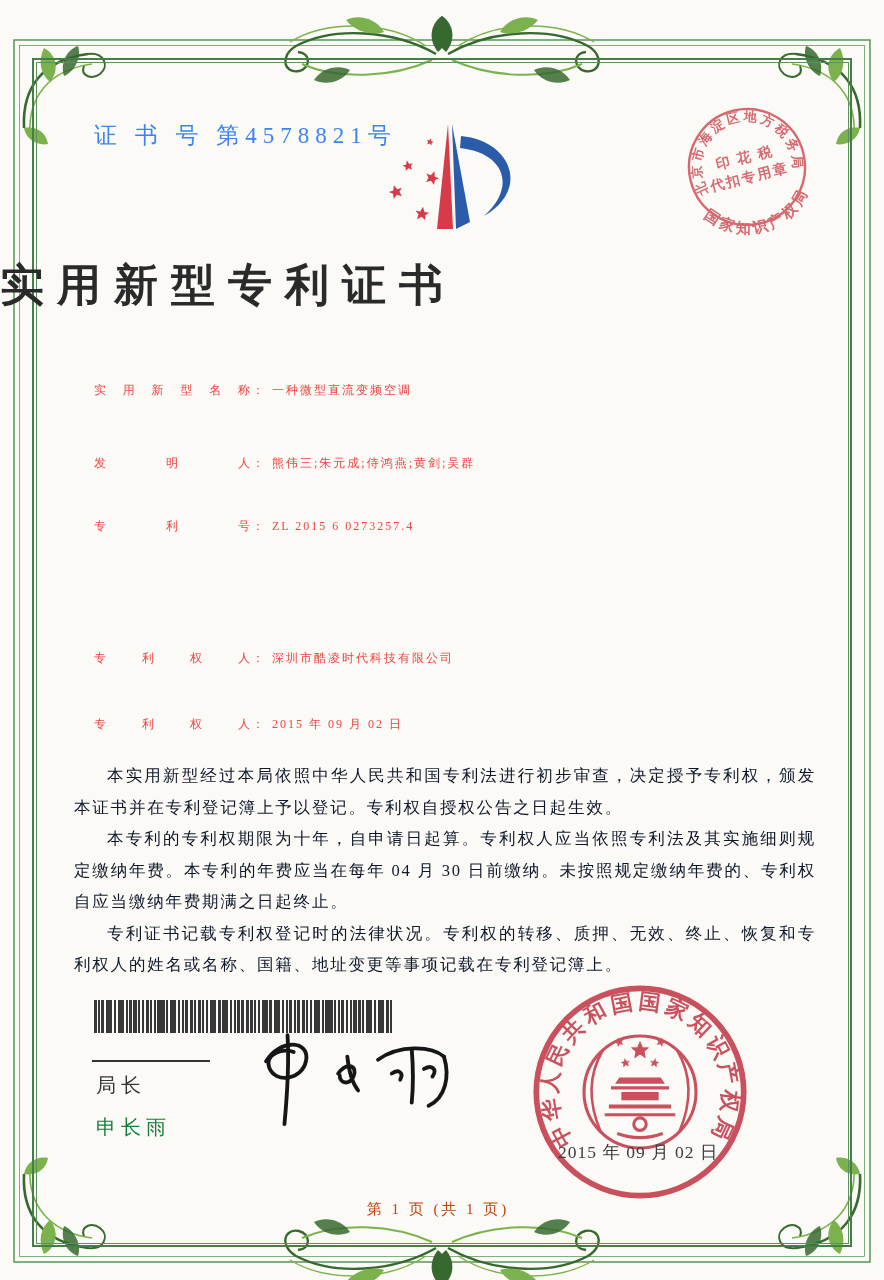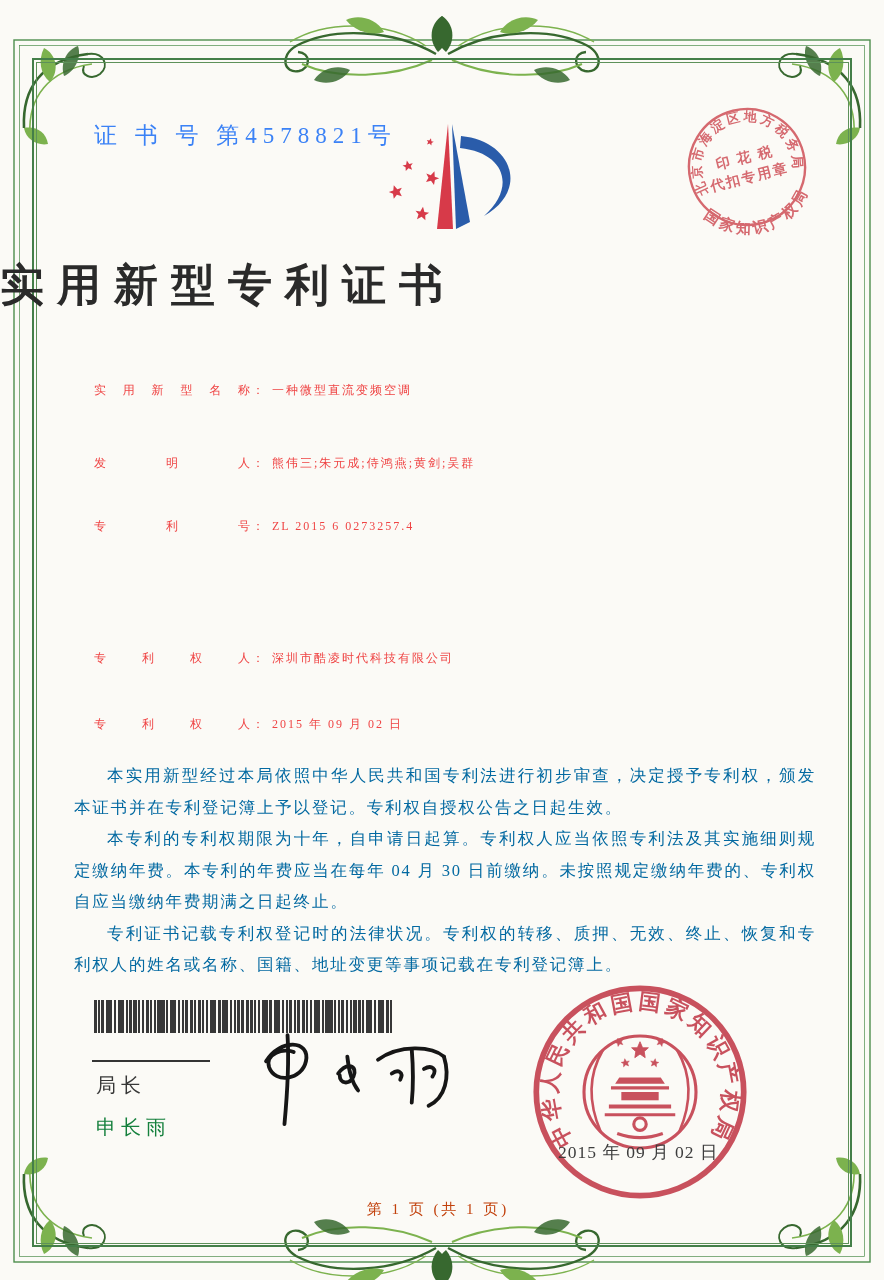--- a/index.html
+++ b/index.html
@@ -26,21 +26,21 @@
   }
   .title{
     left:0;right:0;top:256px;text-align:left;
     font-size:44px;font-weight:700;color:#2a2a2a;letter-spacing:13px;
   }
   .field-row{left:94px;font-size:12px;color:#ef4444;letter-spacing:2px;white-space:nowrap;}
   .f-label{display:inline-block;width:158px;text-align:justify;text-align-last:justify;vertical-align:top;}
   .f-colon{margin-right:6px;}
   .paras{
     left:74px;top:760px;width:742px;
-    font-size:16.5px;line-height:31.5px;color:#0369a1;letter-spacing:1.8px;
+    font-size:16.5px;line-height:31.5px;color:#0f172a;letter-spacing:1.8px;
     text-align:justify;
   }
   .paras p{margin:0;text-indent:2em;}
   .barcode{
     left:94px;top:1000px;width:298px;height:33px;
     background-image:
       repeating-linear-gradient(90deg,#1d1d1d 0 2px,transparent 2px 4px),
       repeating-linear-gradient(90deg,#1d1d1d 0 1px,transparent 1px 7px),
       repeating-linear-gradient(90deg,#1d1d1d 0 3px,transparent 3px 13px);
     opacity:.88;

